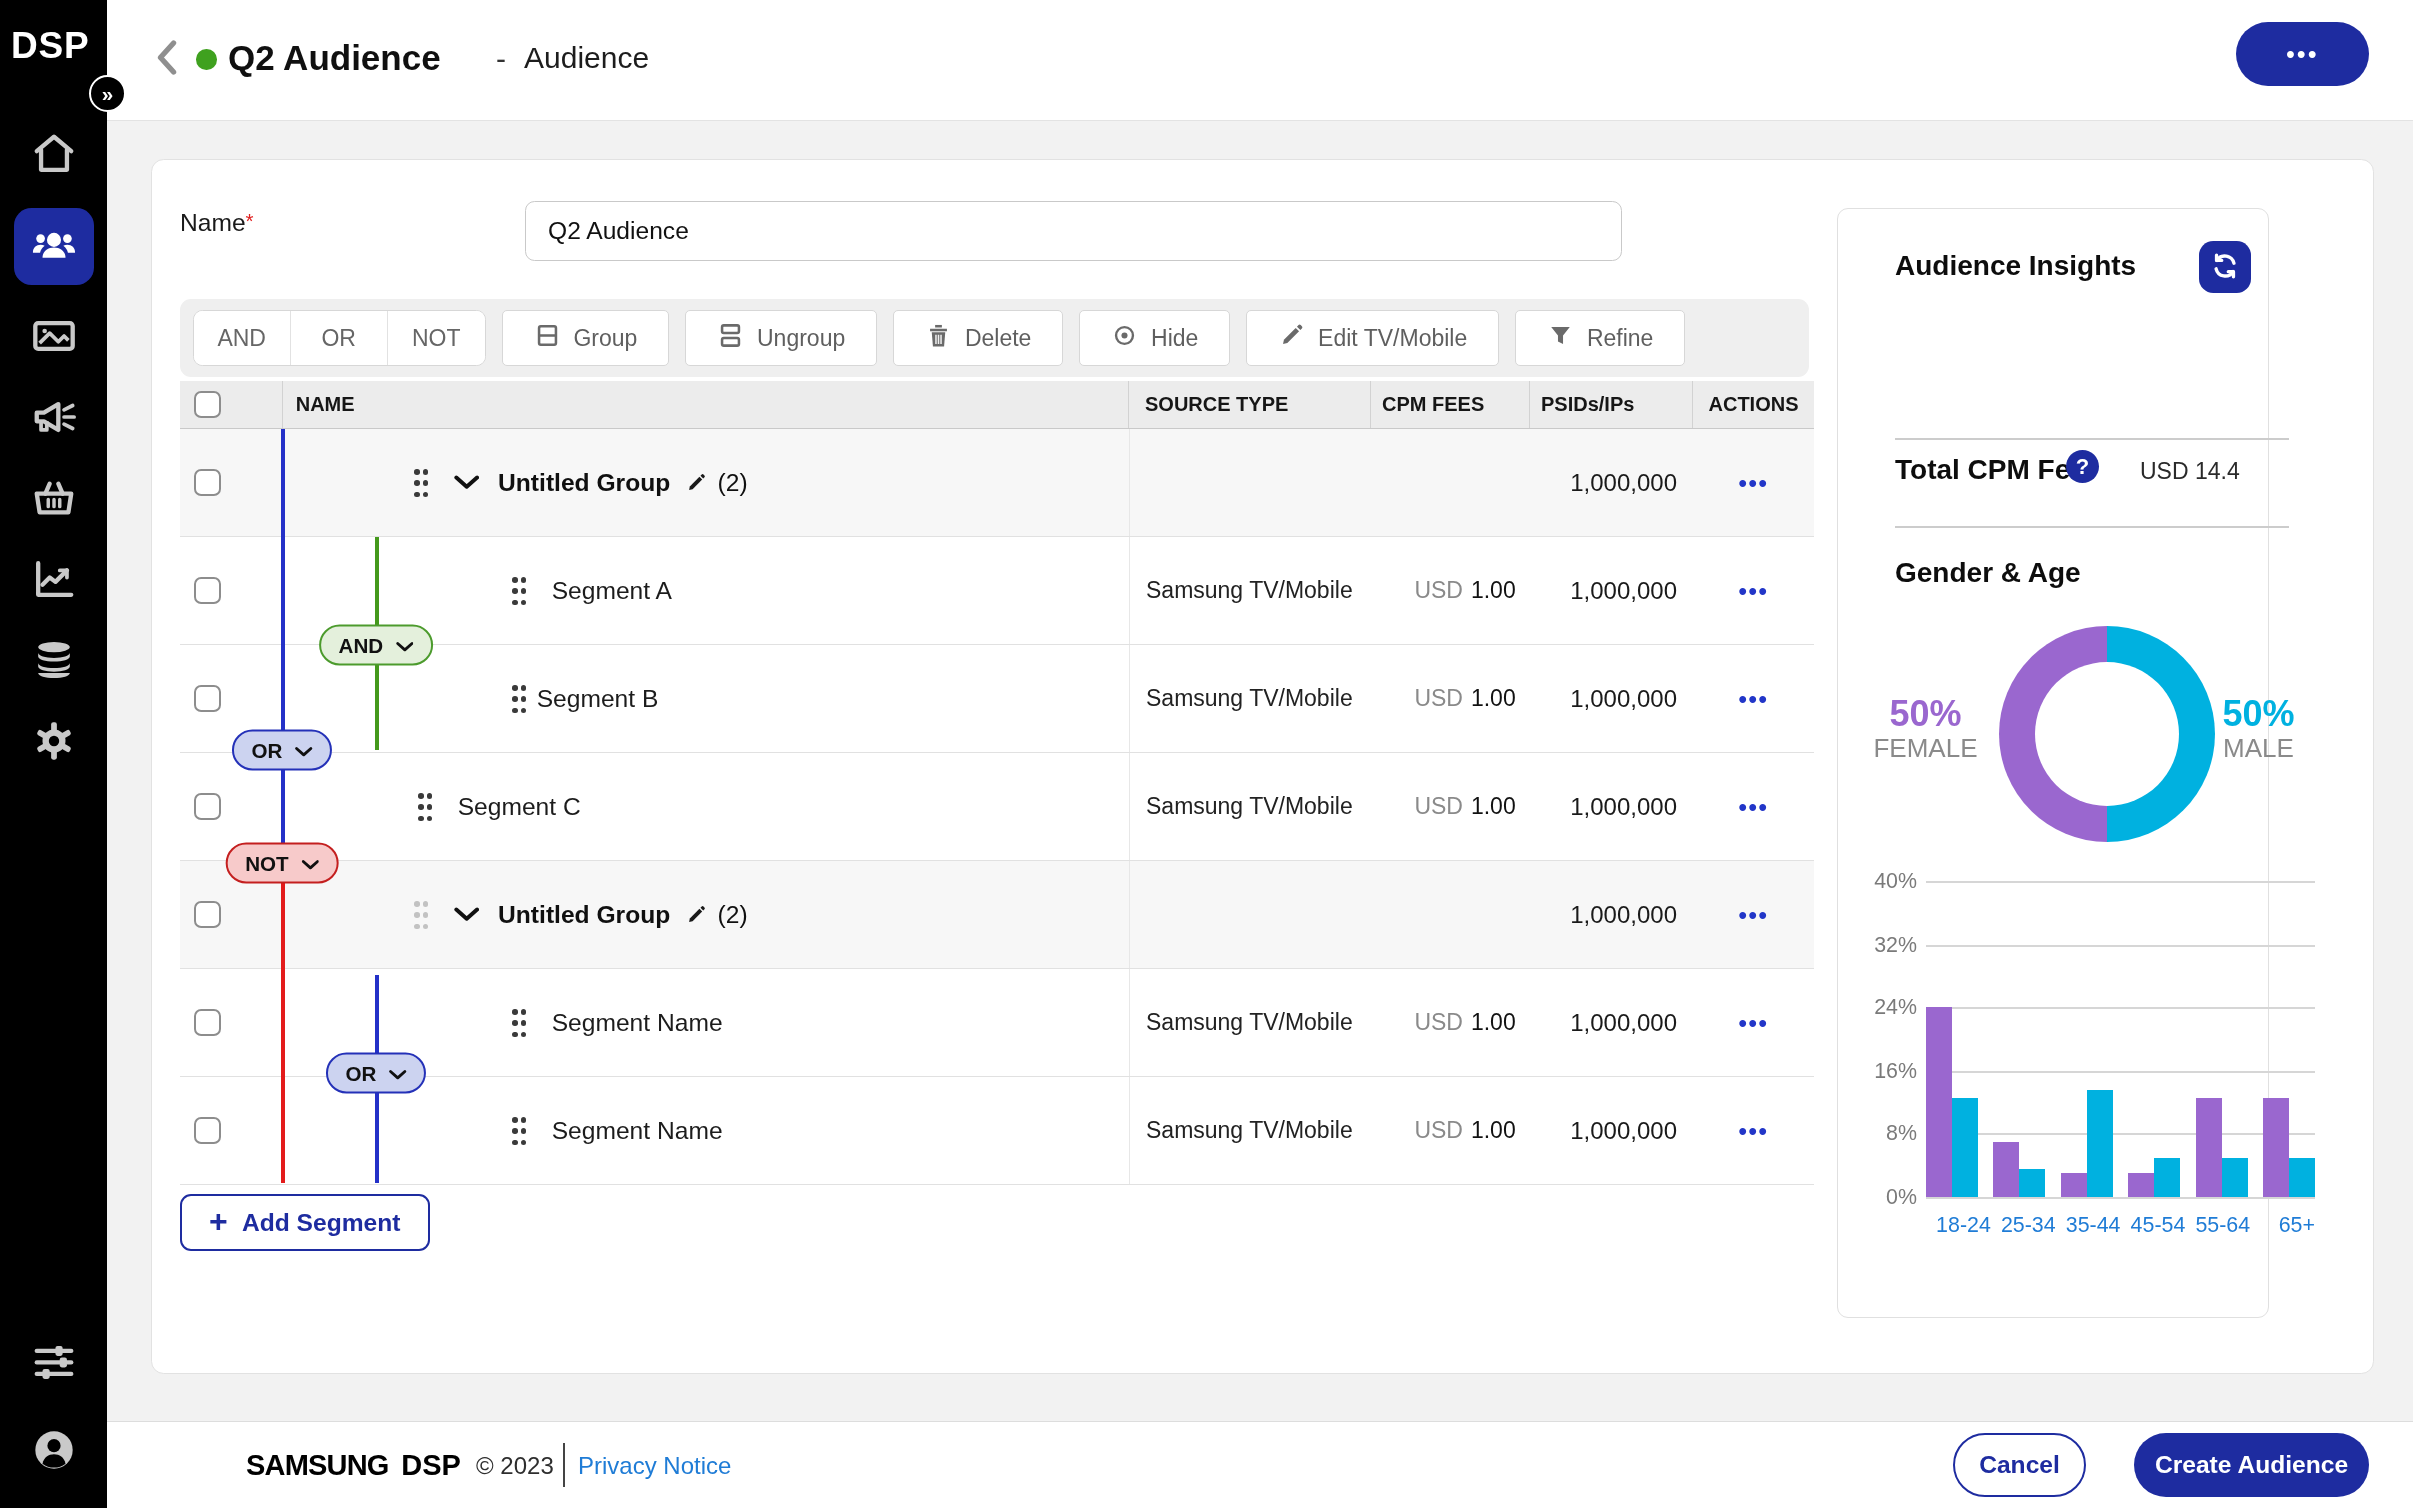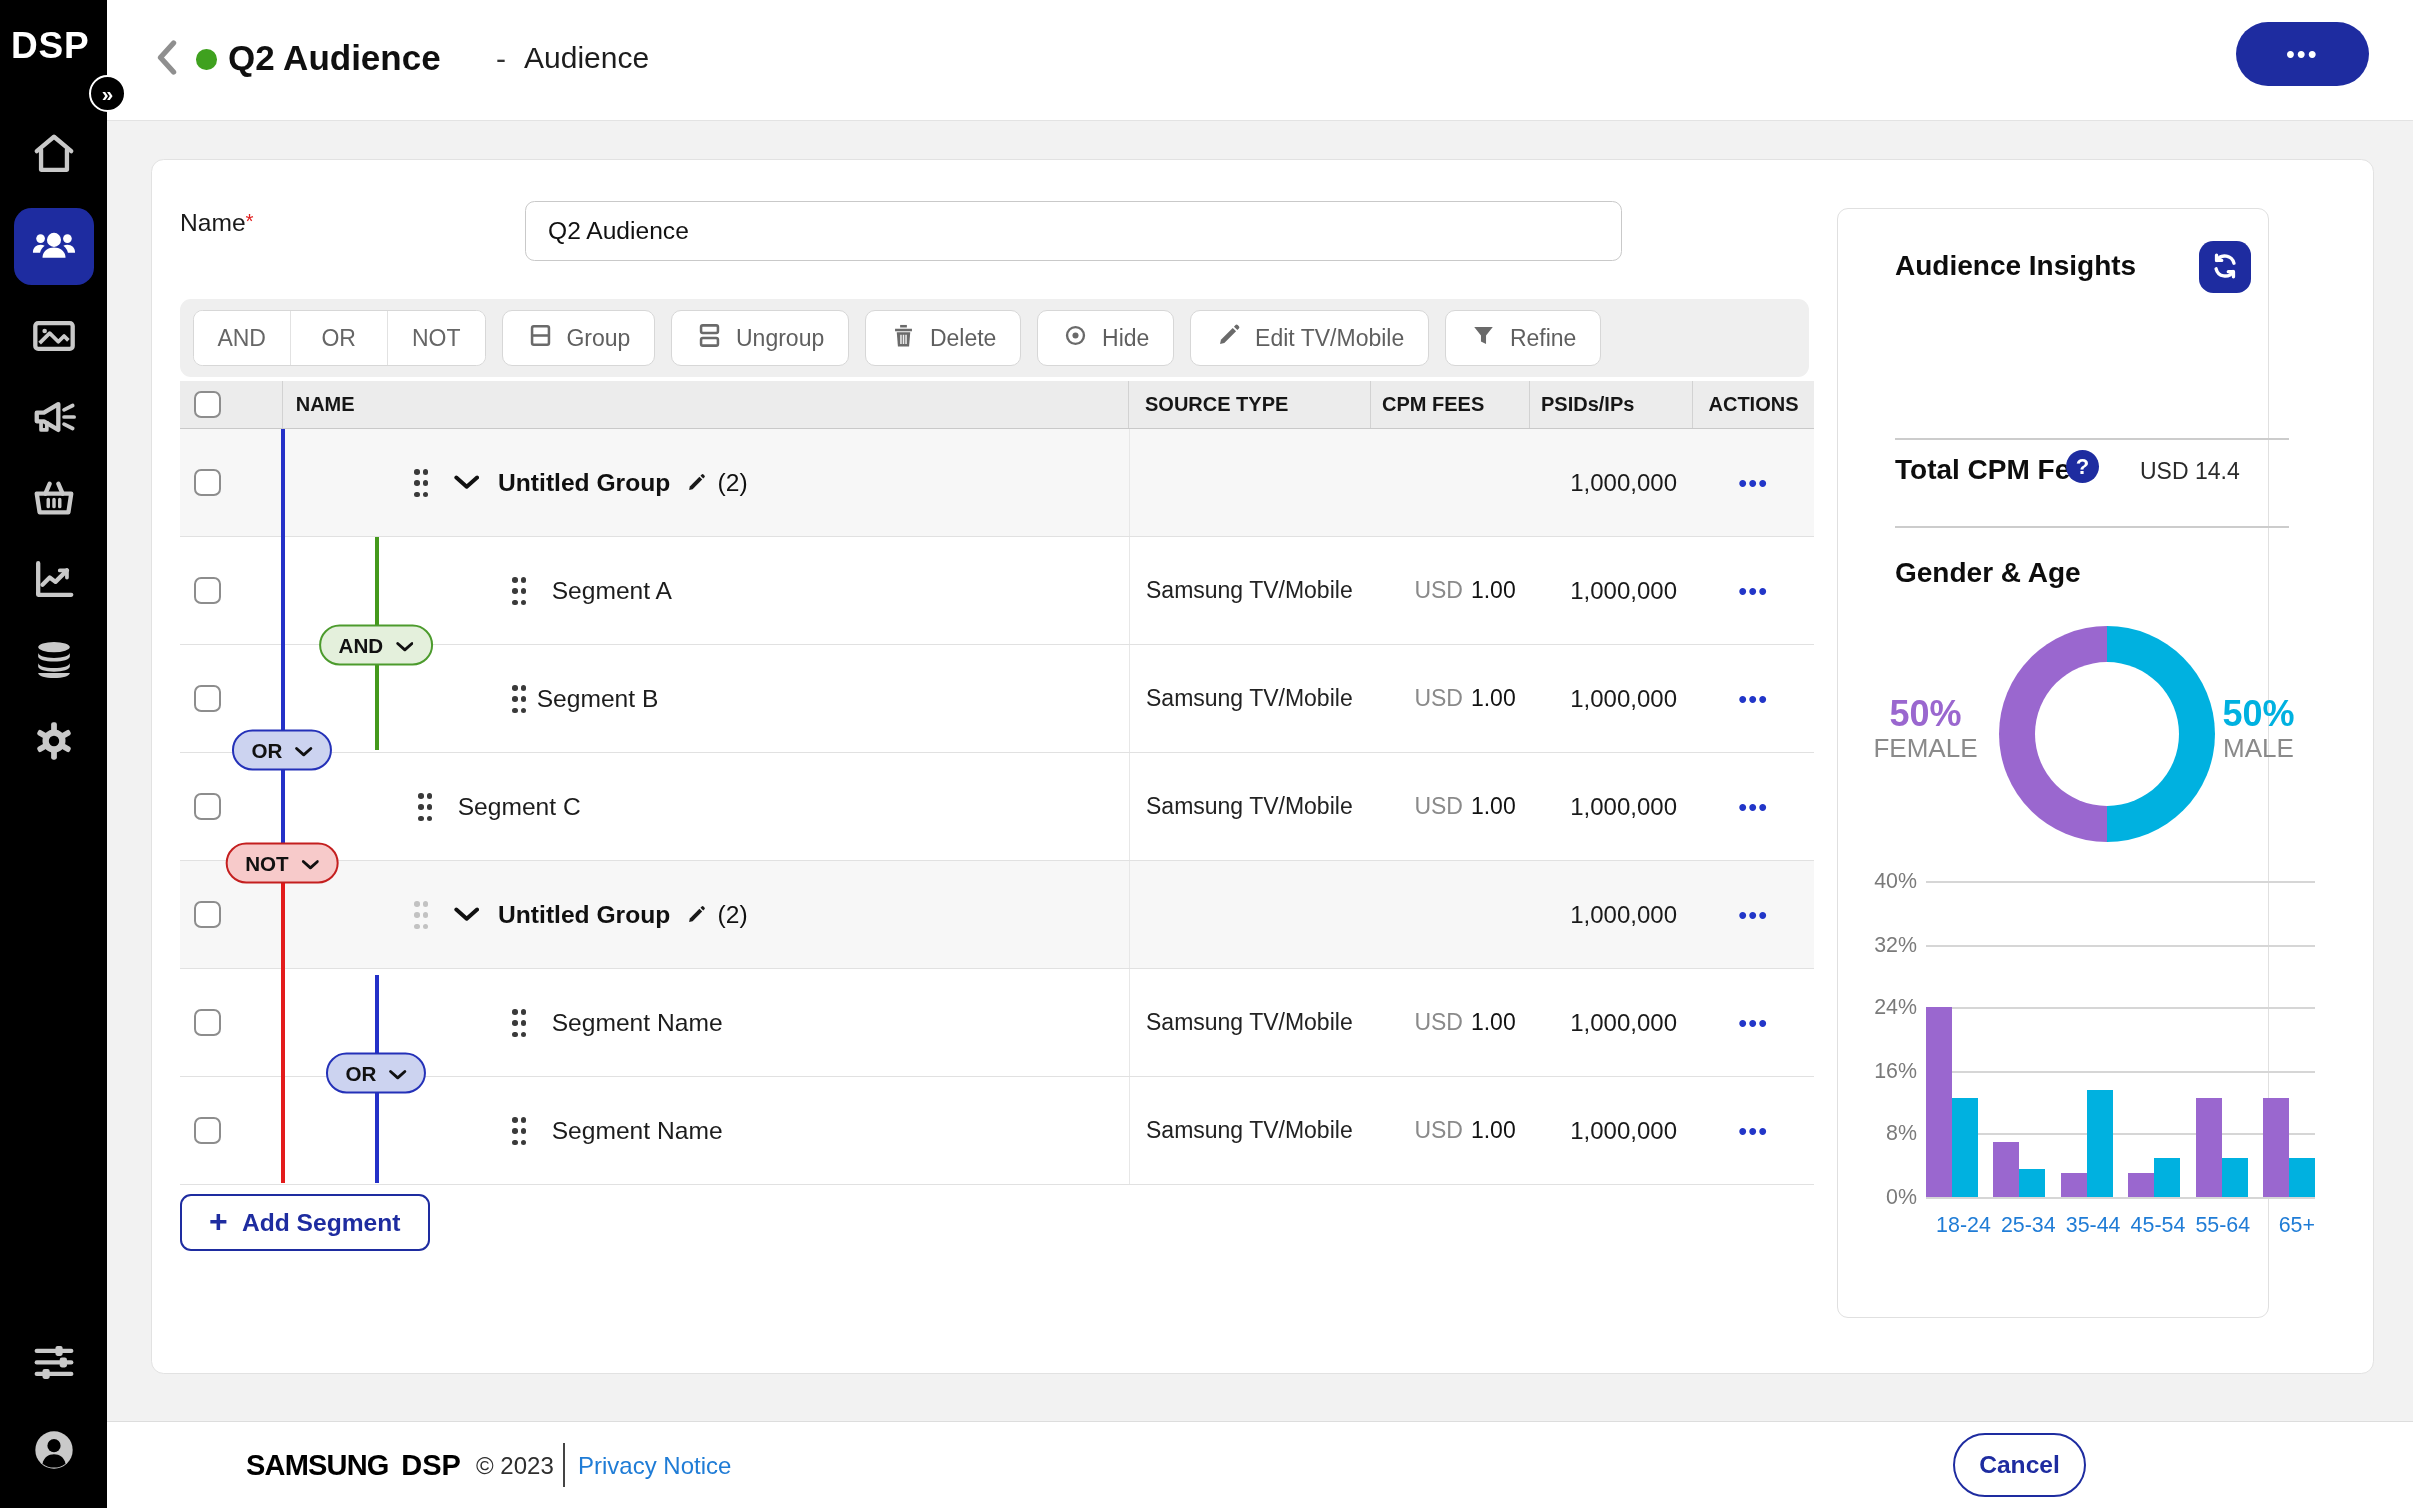--- a/index.html
+++ b/index.html
@@ -35,22 +35,22 @@
   .req { color:#e02020; font-size:20.6px; vertical-align:top; }
   .name-input { position:absolute; left:373px; top:41px; width:1097px; height:60px; border:1.6px solid #c9c9c9; border-radius:9.5px;
     font-size:24.6px; padding:0 22px; color:#111; font-family:inherit; background:#fff; }
   
   .toolbar { position:absolute; left:28px; top:139px; width:1629px; height:78px; background:#efefef; border-radius:11px;
     display:flex; align-items:center; padding:0 12.7px; gap:16px; }
   .seg-group { display:flex; height:56px; background:#fff; border:1.6px solid #d7d7d7; border-radius:9.5px; overflow:hidden; }
   .seg-btn { width:97px; height:100%; display:flex; align-items:center; justify-content:center; font-size:23px; color:#666;
     background:#fff; border:none; border-right:1.6px solid #e2e2e2; font-family:inherit; }
   .seg-btn:last-child { border-right:none; }
-  .tool-btn { height:56px; background:#fff; border:1.6px solid #d7d7d7; border-radius:10px; display:flex; align-items:center;
-    justify-content:center; gap:12.7px; font-size:23px; color:#5f5f5f; padding:0 24px; font-family:inherit; }
+  .tool-btn { height:56px; background:#fff; border:1.6px solid #d7d7d7; border-radius:5px; display:flex; align-items:center;
+    justify-content:center; gap:12.7px; font-size:23px; color:#5f5f5f; padding:0 31px; font-family:inherit; }
   .tool-btn svg { width:27px; height:27px; }
   
   .table-wrap { position:absolute; left:28px; top:221px; width:1634px; }
   .thead { display:flex; height:48px; background:#ececec; border-bottom:1.6px solid #c9c9c9; align-items:stretch; font-size:20px; font-weight:700; color:#161616; }
   .th { display:flex; align-items:center; border-right:1.6px solid #d2d2d2; }
   .th:last-child { border-right:none; }
   .row { display:flex; height:108px; border-bottom:1.6px solid #e1e1e1; background:#fff; position:relative; }
   .row.group { background:#f7f7f7; }
   .col-check { width:103px; display:flex; align-items:center; justify-content:flex-start; padding-left:14.3px; }
   .col-name  { width:846px; display:flex; align-items:center; }
@@ -636,14 +636,15 @@
   </div>
 </div>
 
 <div class="footer">
   <div class="brand">
     <span>SAMSUNG</span><span class="sfx">DSP</span></div>
   <div class="copyright">© 2023</div>
   <div class="foot-sep"></div>
   <a class="privacy" href="#">Privacy Notice</a>
   <button class="cancel-btn">Cancel</button>
+  <button class="create-btn">Create Audience</button>
 </div>
 
 
 </body></html>

